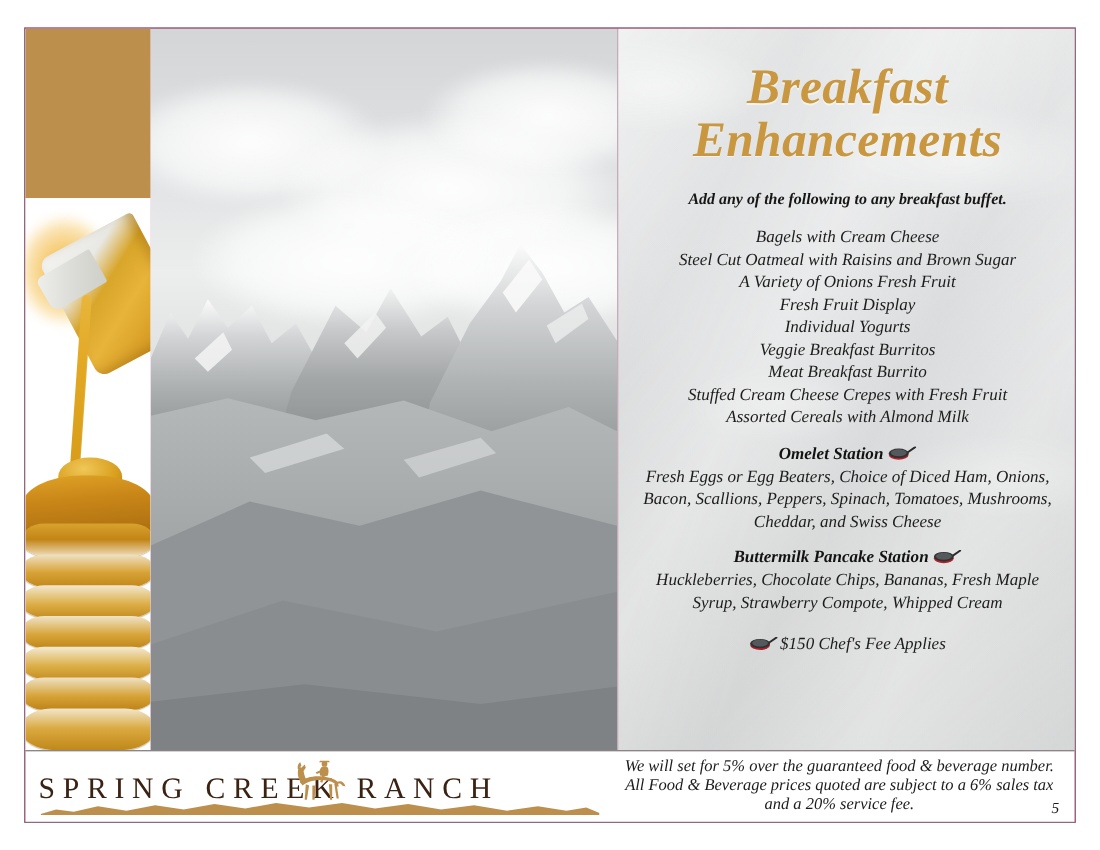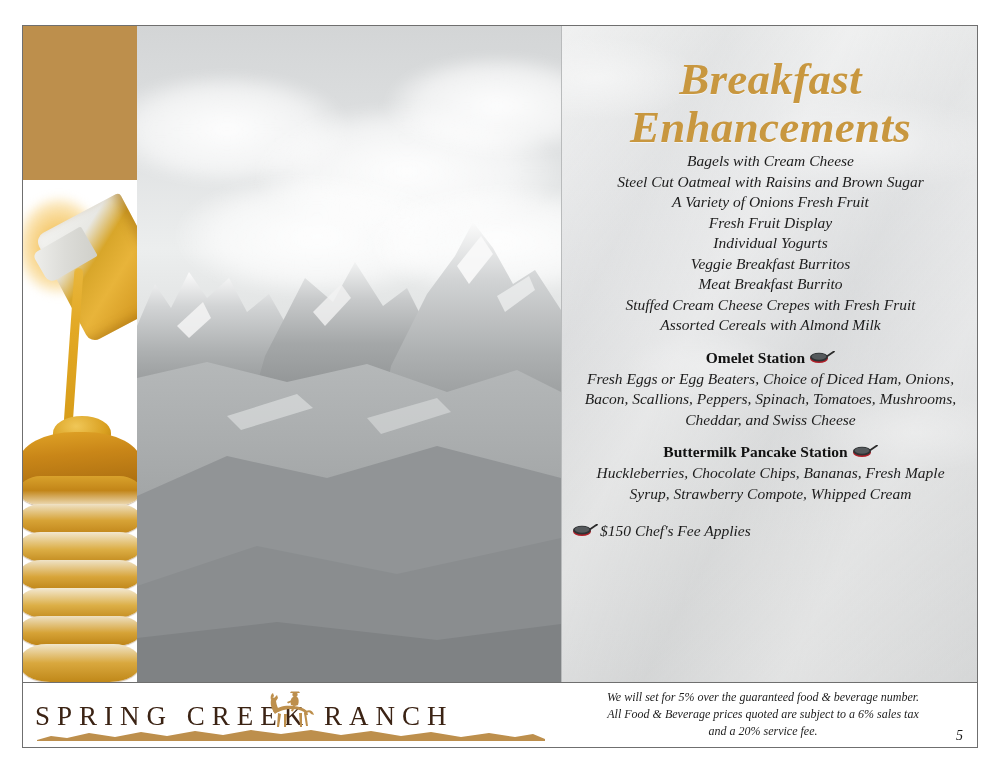--- a/index.html
+++ b/index.html
@@ -209,20 +209,21 @@
     color: #1c1c1c;
     white-space: nowrap;
   }
 
   .station {
     margin-top: 13px;
   }
   .station-title {
     font-family: "Liberation Serif", serif;
     font-weight: bold;
+    font-style: italic;
     font-size: 15.5px;
     color: #121212;
     display: inline-flex;
     align-items: center;
     gap: 4px;
   }
   .station-desc {
     font-family: "Liberation Serif", serif;
     font-style: italic;
     font-size: 15.5px;
@@ -232,20 +233,21 @@
     padding: 0 8px;
   }
   .fee-line {
     margin-top: 18px;
     font-family: "Liberation Serif", serif;
     font-style: italic;
     font-size: 15.5px;
     color: #1c1c1c;
     display: flex;
     align-items: center;
+    justify-content: center;
     gap: 2px;
   }
 
   
   .skillet {
     display: inline-block;
     width: 26px;
     height: 14px;
     position: relative;
     vertical-align: middle;
@@ -290,21 +292,21 @@
     width: 62px; height: 46px;
   }
 
   .terms {
     position: absolute;
     left: 540px; top: 6px;
     width: 400px;
     text-align: center;
     font-family: "Liberation Serif", serif;
     font-style: italic;
-    font-size: 12px;
+    font-size: 15px;
     line-height: 17px;
     color: #1c1c1c;
   }
   .page-num {
     position: absolute;
     right: 14px;
     bottom: 4px;
     font-family: "Liberation Serif", serif;
     font-style: italic;
     font-size: 14px;
@@ -392,20 +394,21 @@
 
     <div class="right-panel">
       <div class="rp-texture"></div>
       <div class="rp-content">
 
         <div class="title">
           <span>Breakfast</span>
           <span class="title-line2">Enhancements</span>
         </div>
 
+        <div class="subhead">Add any of the following to any breakfast buffet.</div>
 
         <ul class="menu-list">
           <li>Bagels with Cream Cheese</li>
           <li>Steel Cut Oatmeal with Raisins and Brown Sugar</li>
           <li>A Variety of Onions Fresh Fruit</li>
           <li>Fresh Fruit Display</li>
           <li>Individual Yogurts</li>
           <li>Veggie Breakfast Burritos</li>
           <li>Meat Breakfast Burrito</li>
           <li>Stuffed Cream Cheese Crepes with Fresh Fruit</li>

